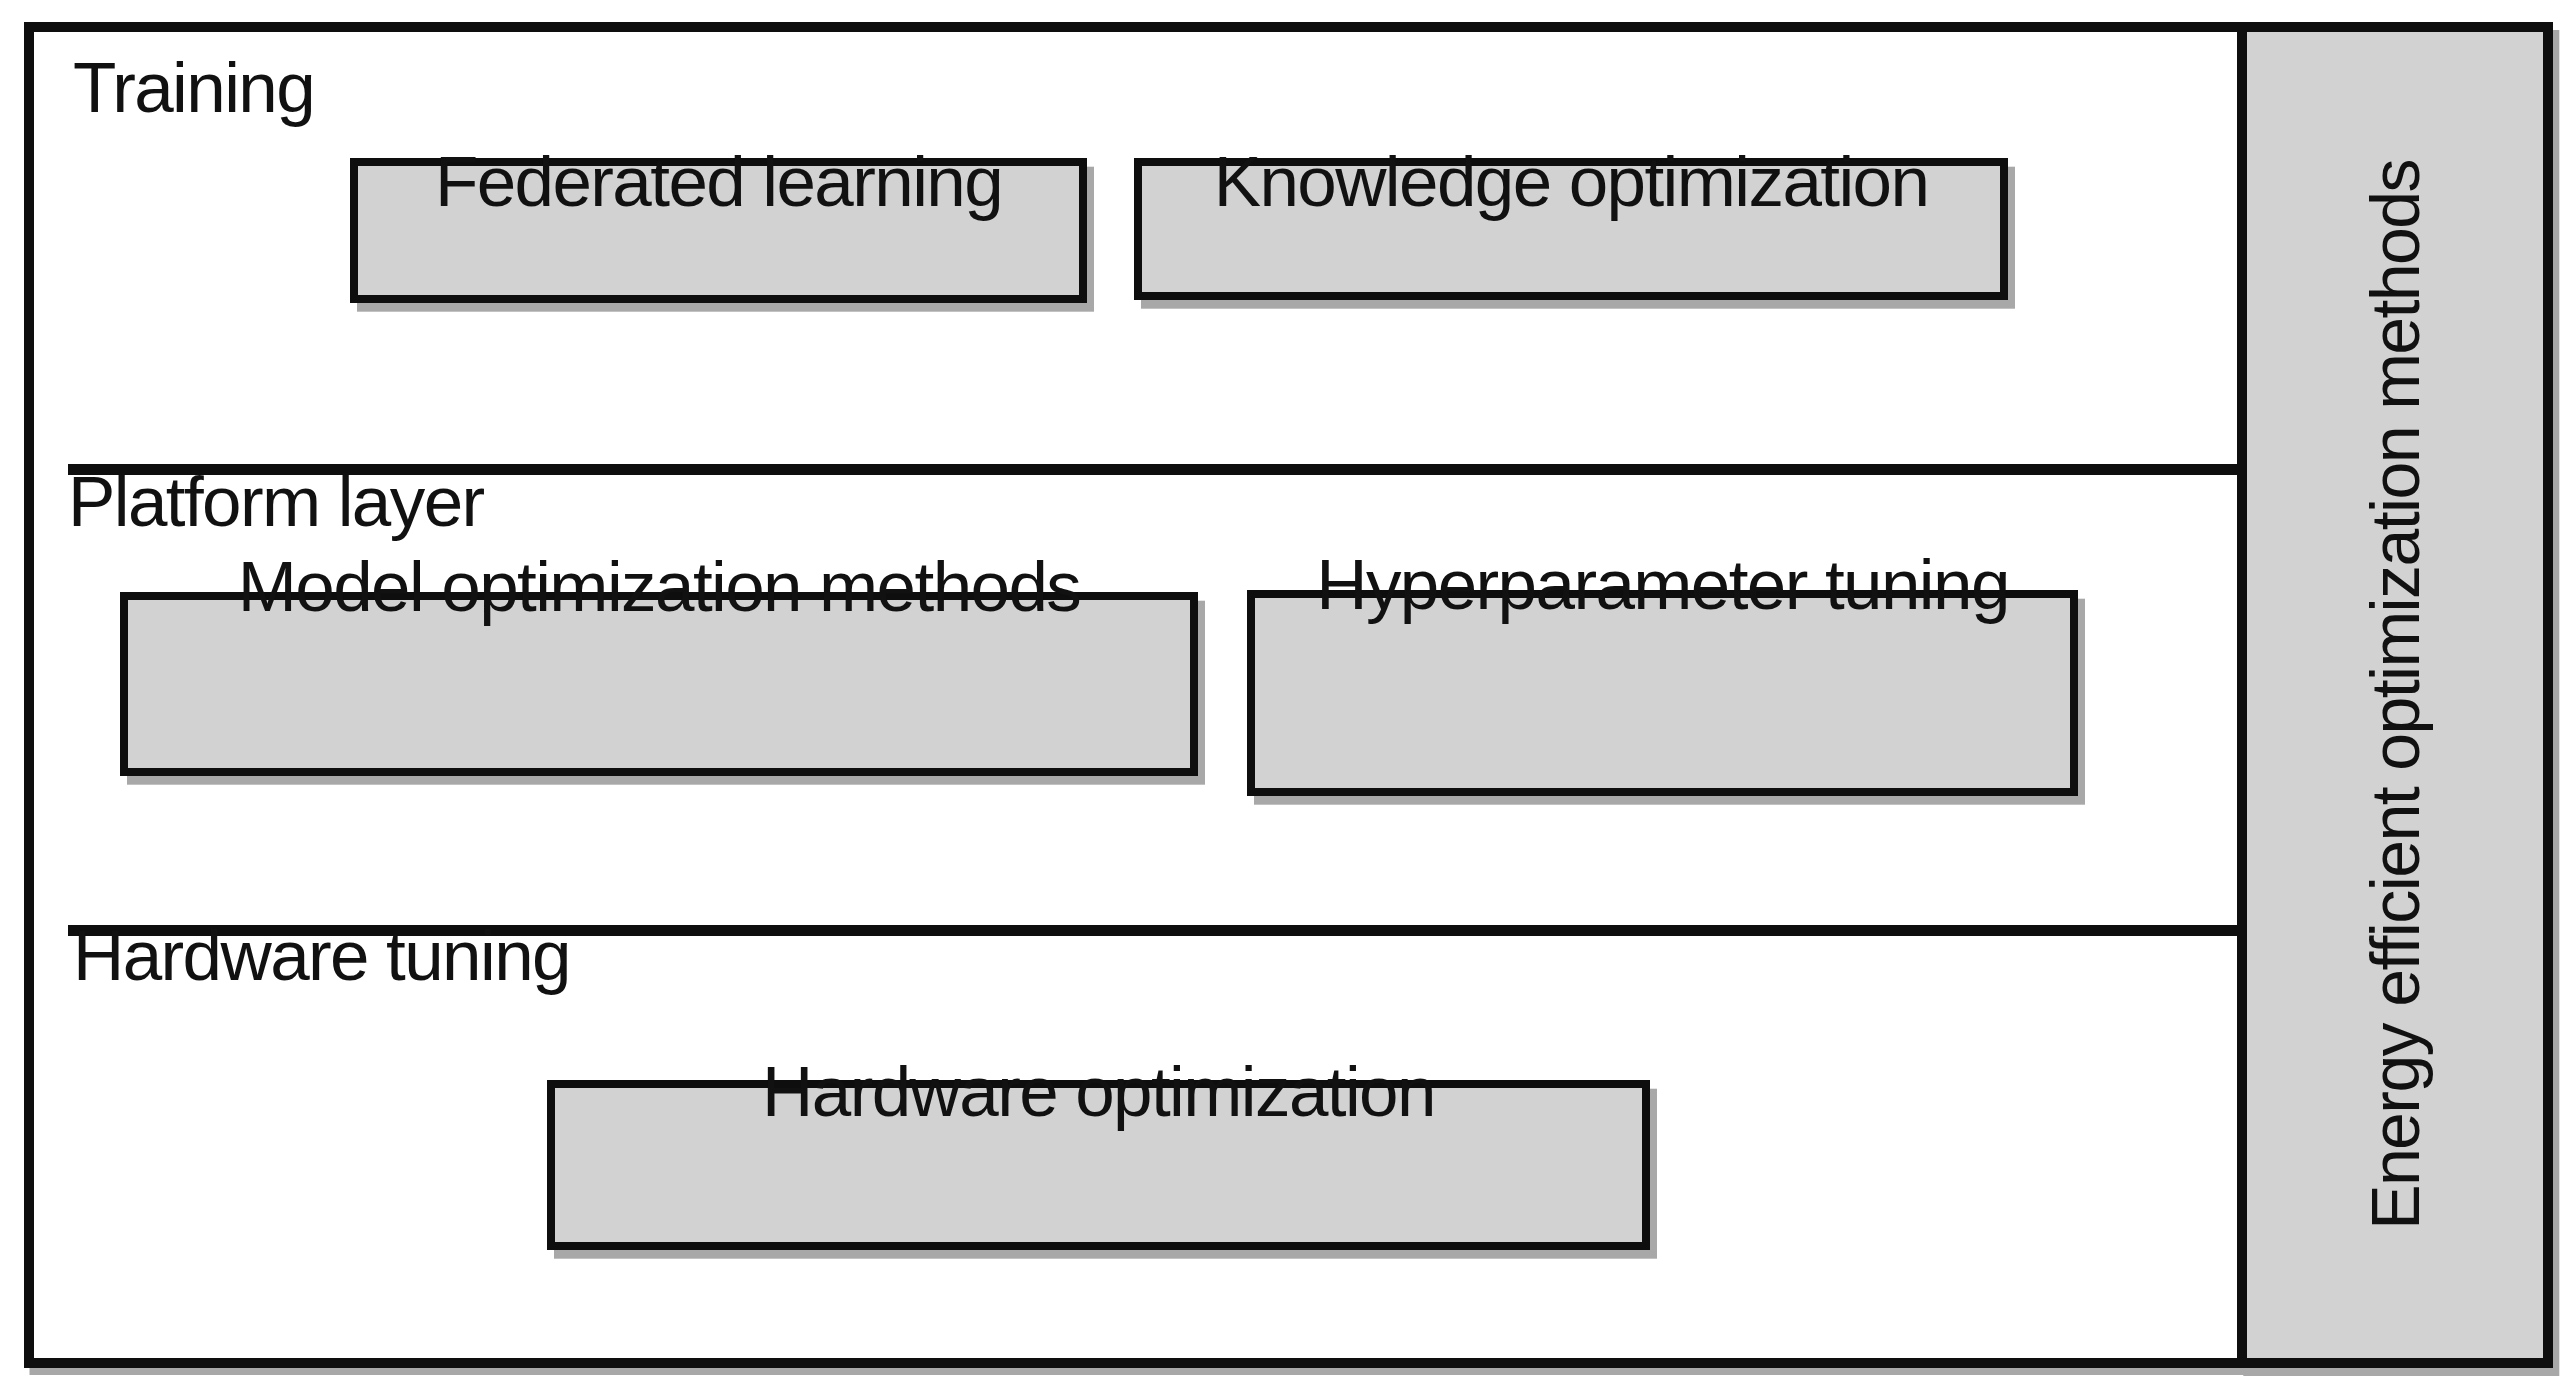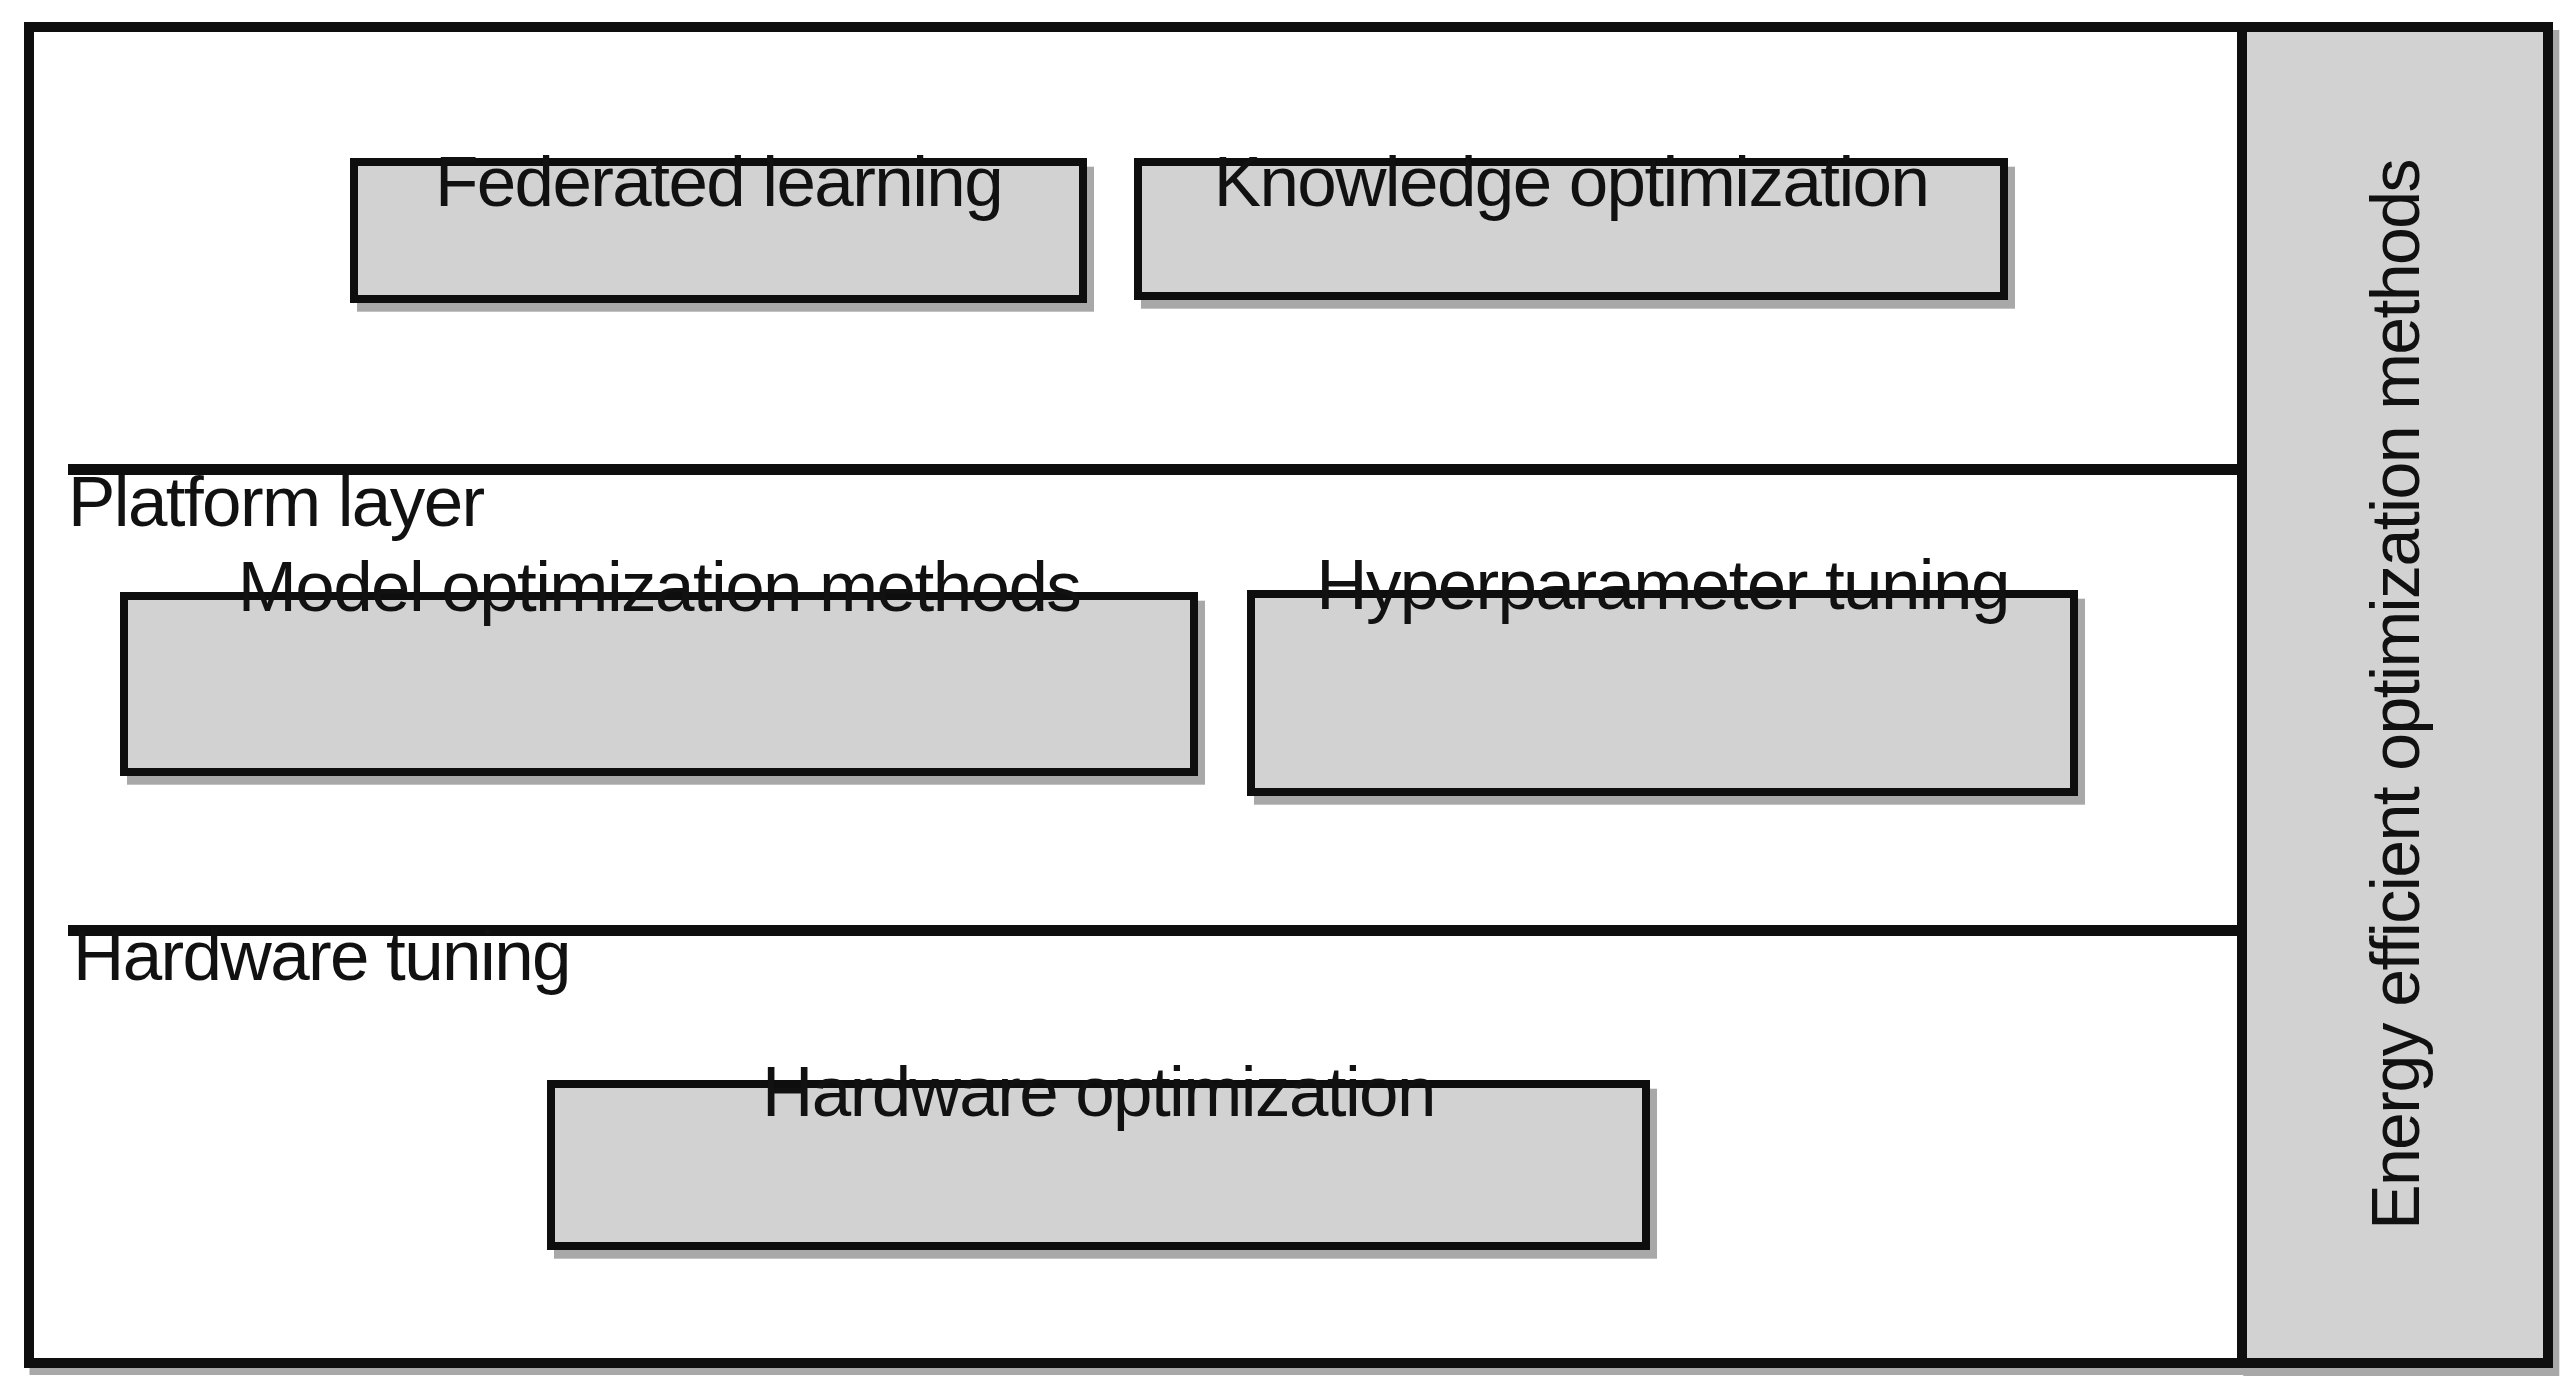--- a/index.html
+++ b/index.html
@@ -93,20 +93,21 @@
 </head>
 <body>
 
 <div class="canvas">
 
   <div class="panel">
     <div class="divider divider-1"></div>
     <div class="divider divider-2"></div>
   </div>
 
+  <div class="layer-label label-training">Training</div>
 
   <div class="layer-label label-platform">Platform layer</div>
 
   <div class="layer-label label-hardware">Hardware tuning</div>
 
   <div class="gbox box-federated off-training">
     <span class="box-text">Federated learning</span>
   </div>
 
   <div class="gbox box-knowledge off-training">

